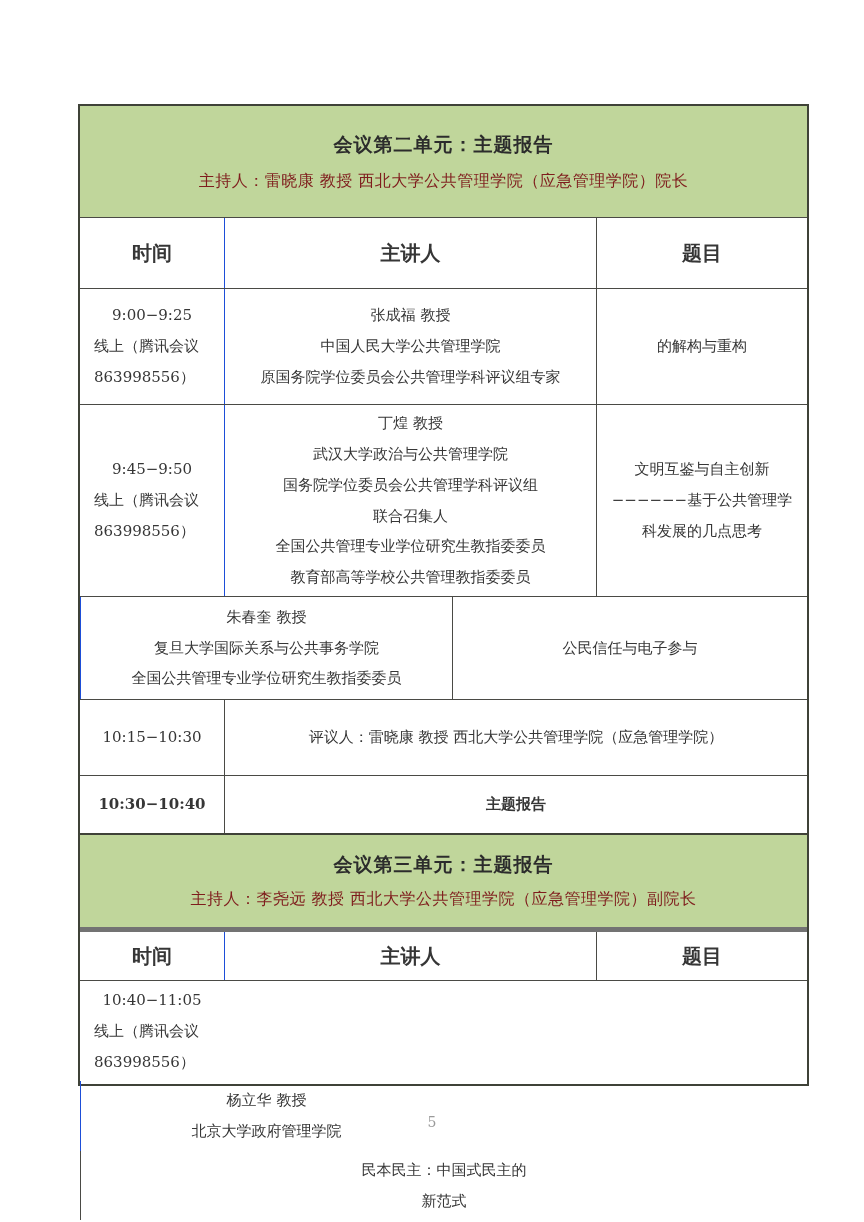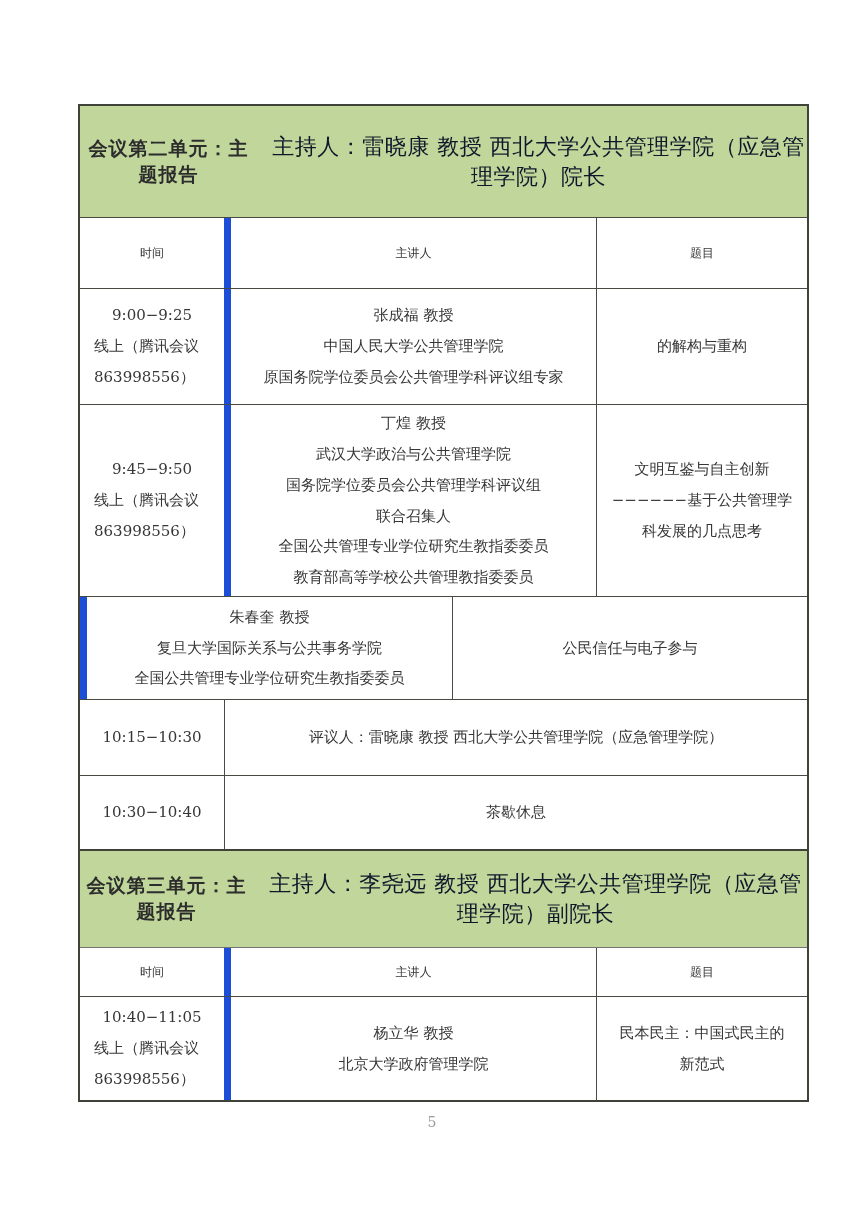--- a/index.html
+++ b/index.html
@@ -19,75 +19,75 @@
     left: 78px;
     top: 104px;
     width: 731px;
     border: 2px solid #3f4238;
     background: #ffffff;
   }
   .band {
     background: #c0d69b;
     height: 111px;
     display: flex;
-    flex-direction: row;
+    flex-direction: column;
     align-items: center;
     justify-content: center;
     gap: 13px;
     text-align: center;
   }
   .band.second {
     height: 99px;
     border-top: 2px solid #3f4238;
-    border-bottom: 1px solid #737373;
+    border-bottom: 5px solid #737373;
     gap: 11px;
   }
   .band-title {
     font-size: 19px;
     font-weight: bold;
     letter-spacing: 1px;
     color: #2c2c2c;
   }
   .band-host {
-    font-size: 22px;
-    color: #0f172a;
+    font-size: 16px;
+    color: #7f1d1d;
     letter-spacing: 0.5px;
   }
   .row {
     display: flex;
     border-top: 1px solid #4a4a45;
     align-items: stretch;
   }
   .row.no-top { border-top: none; }
   .cell {
     display: flex;
     flex-direction: column;
     align-items: center;
     justify-content: center;
     text-align: center;
     font-size: 15px;
     line-height: 2.05;
     padding: 4px 6px;
   }
   .c1 { width: 144px; }
-  .c2 { width: 372px; border-left: 7px solid #1d4ed8; }
+  .c2 { width: 372px; border-left: 1px solid #1d4ed8; }
   .c3 { flex: 1; border-left: 1px solid #4a4a45; }
   .cspan { flex: 1; border-left: 1px solid #4a4a45; }
   .header-row .cell {
-    font-weight: normal;
-    font-size: 12px;
+    font-weight: bold;
+    font-size: 20px;
   }
   .h1 { height: 71px; }
   .r-1 { height: 116px; }
   .r-2 { height: 192px; }
   .r-3 { height: 103px; }
   .r-4 { height: 76px; }
-  .r-5 { height: 74px; }
+  .r-5 { height: 58px; font-weight: bold; }
   .h2 { height: 48px; }
-  .r-6 { height: 104px; }
+  .r-6 { height: 104px; flex-direction: column; }
   .time-cell { align-items: stretch; }
   .time-range { text-align: center; }
   .time-note {
     text-align: left;
     padding-left: 8px;
   }
   .line { display: block; }
   .page-number {
     position: absolute;
     top: 1114px;
@@ -171,21 +171,21 @@
       <div class="cell cspan">
         <span class="line">评议人：雷晓康 教授 西北大学公共管理学院（应急管理学院）</span>
       </div>
     </div>
 
     <div class="row r-5">
       <div class="cell c1 time-cell">
         <span class="line time-range">10:30−10:40</span>
       </div>
       <div class="cell cspan">
-        <span class="line">茶歇休息</span>
+        <span class="line">主题报告</span>
       </div>
     </div>
 
     <div class="band second">
       <div class="band-title">会议第三单元：主题报告</div>
       <div class="band-host">主持人：李尧远 教授 西北大学公共管理学院（应急管理学院）副院长</div>
     </div>
 
     <div class="row header-row h2 no-top">
       <div class="cell c1">时间</div>

